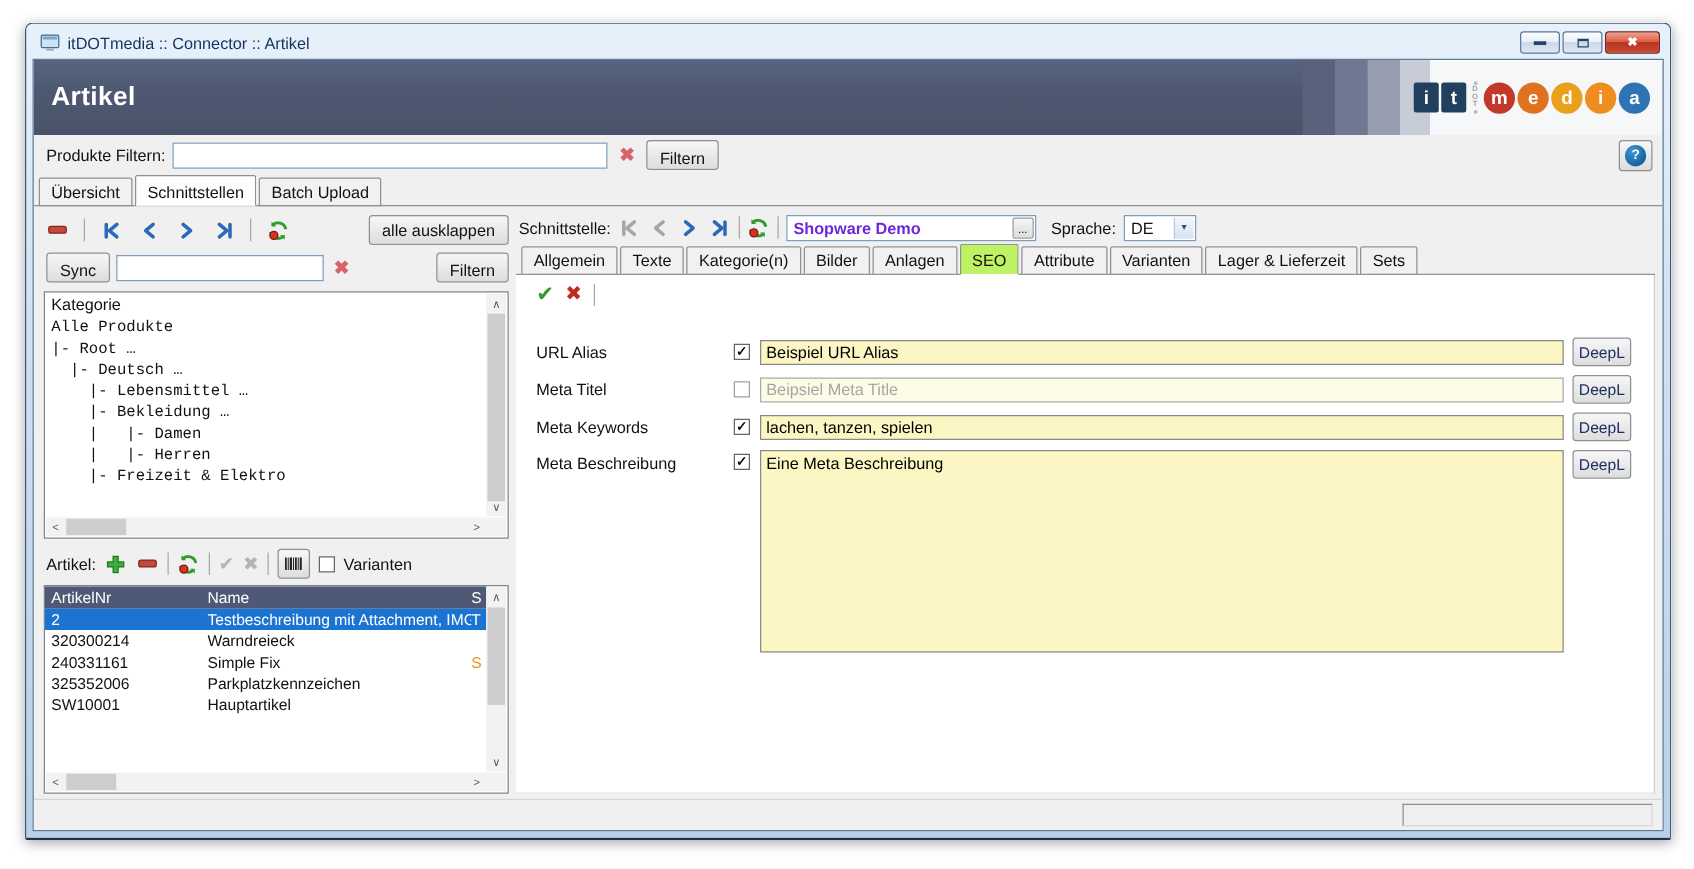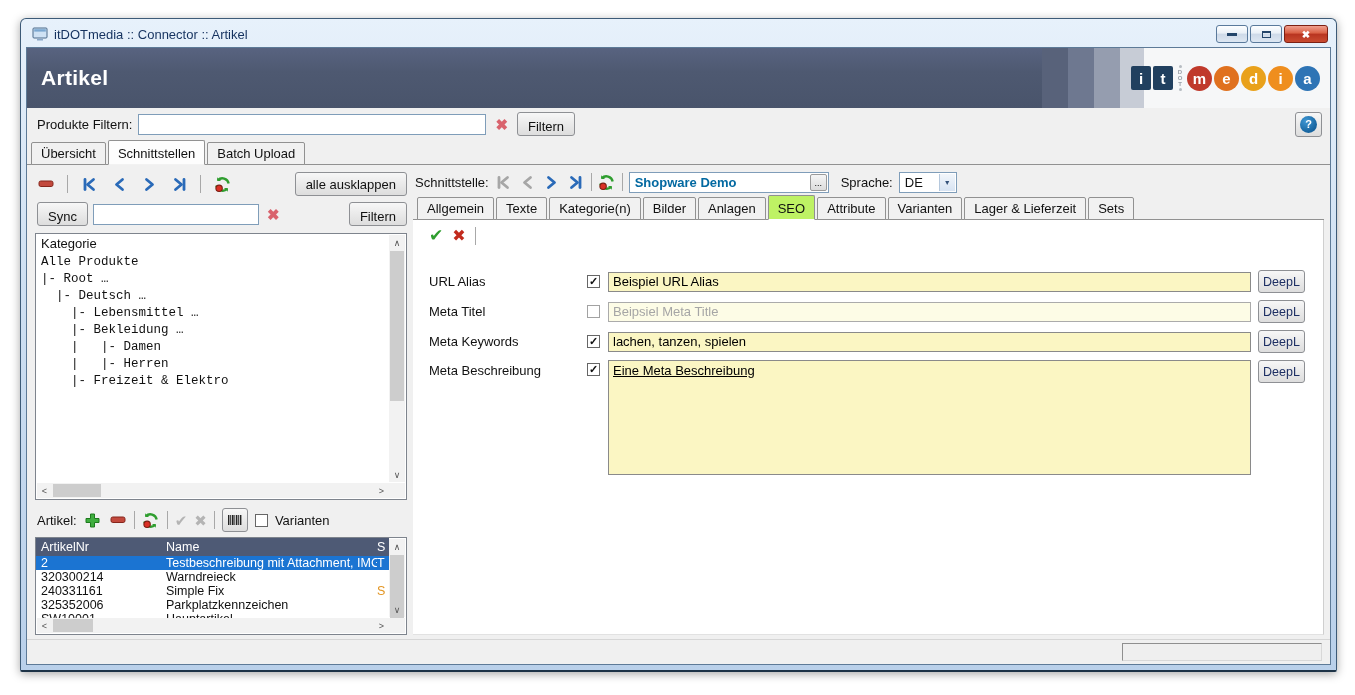--- a/index.html
+++ b/index.html
@@ -74,21 +74,21 @@
   .tb2{height:26px;margin:0 0 6px 2px;gap:5px;}
   .vsep{width:1px;height:18px;background:#a8a8a8;flex:none;}
   .flat-icon{display:inline-flex;align-items:center;justify-content:center;width:18px;height:18px;padding:0;
     background:none;border:none;}
   .glyph-check{font-size:15px;line-height:1;}
   .green{color:#2f9e2f;} .red{color:#c22a1d;} .gray{color:#b4b4b4;}
   .push{margin-left:auto;}
   .sync-input{width:166px;}
 
   .box{position:relative;background:#fff;border:1px solid #7e848d;overflow:hidden;}
-  .tree-box{height:267px;flex:none;padding:2px 37px 18px 5px;}
+  .tree-box{height:198px;flex:none;padding:2px 37px 18px 5px;}
   .tree-header{font-size:13px;margin-bottom:3px;}
   .tree-line{font-family:"Liberation Mono",monospace;font-size:12.5px;line-height:17px;white-space:pre;}
 
   .art-tb{height:28px;margin:6px 0 3px 2px;}
   .table-box{flex:1;min-height:0;padding:0 17px 16px 0;display:flex;flex-direction:column;}
   .tbl-header{background:#4e5a75;color:#fff;display:flex;height:18px;align-items:center;font-size:12.5px;flex:none;}
   .tbl-row{display:flex;height:17px;align-items:center;font-size:12.5px;background:#fff;}
   .tbl-row.selected{background:#1b74d2;color:#fff;}
   .col-nr{width:130px;padding-left:5px;flex:none;white-space:nowrap;overflow:hidden;}
   .col-name{flex:1;min-width:0;white-space:nowrap;overflow:hidden;}
@@ -104,42 +104,42 @@
   .sbh .sb-left,.sbh .sb-right{position:absolute;top:0;bottom:0;width:15px;display:flex;align-items:center;justify-content:center;font-size:9px;}
   .sbh .sb-left{left:0;} .sbh .sb-right{right:0;}
   .sbh .thumb{position:absolute;top:1px;bottom:1px;background:#cdcdcd;}
   .sb-corner{position:absolute;right:1px;bottom:1px;width:16px;height:15px;background:#f2f2f2;}
 
   
   .right-panel{flex:1;display:flex;flex-direction:column;min-width:0;min-height:0;}
   .iface-row{height:26px;display:flex;align-items:center;gap:6px;padding-left:2px;flex:none;}
   .name-field{width:200px;height:21px;border:1px solid #7f9db9;background:#fff;position:relative;
     display:flex;align-items:center;padding:0 20px 0 5px;}
-  .name-field .val{font-weight:bold;color:#0369a1;font-size:13px;white-space:nowrap;overflow:hidden;}
+  .name-field .val{font-weight:bold;color:#6d28d9;font-size:13px;white-space:nowrap;overflow:hidden;}
   .ellipsis-btn{position:absolute;right:1px;top:1px;bottom:1px;width:17px;border:1px solid #9a9a9a;border-radius:2px;
     background:linear-gradient(#f5f5f5,#dcdcdc);font-size:9px;line-height:8px;display:flex;align-items:flex-end;justify-content:center;padding-bottom:3px;}
   .select{width:58px;height:21px;border:1px solid #7f9db9;background:#fff;display:flex;align-items:center;padding-left:5px;position:relative;}
   .select .arrow{position:absolute;right:1px;top:1px;bottom:1px;width:16px;background:linear-gradient(#f2f6fb,#d7e3f2);
     border-left:1px solid #b5c8dd;display:flex;align-items:center;justify-content:center;font-size:7px;color:#35527a;}
 
   .form-area{flex:1;background:#fff;border-right:1px solid #cfcfcf;border-bottom:1px solid #e2e2e2;
     padding:0 18px 0 16px;min-height:0;display:flex;flex-direction:column;}
   .form-toolbar{height:27px;display:flex;align-items:center;gap:9px;padding-top:4px;flex:none;}
   .form-rows{margin-top:23px;display:flex;flex-direction:column;gap:7px;}
   .frow{display:flex;align-items:center;}
   .flabel{width:158px;flex:none;font-size:13px;}
   .cb{width:13px;height:13px;border:1px solid #666;background:#fff;flex:none;position:relative;
     display:flex;align-items:center;justify-content:center;}
   .cb[data-checked="true"]::after{content:"✓";font-size:11px;font-weight:bold;color:#111;margin-top:-1px;}
   .cb.disabled{border-color:#a2a2a2;}
   .yfield{flex:1;min-width:0;margin-left:8px;height:20px;border:1px solid #8a8a8a;background:#fbf6c3;
     font:13px "Liberation Sans",sans-serif;color:#000;padding:1px 4px;}
   input.yfield:disabled{background:#fdfce6;border-color:#ababab;}
   input::placeholder{color:#a6a6a6;opacity:1;}
-  textarea.yfield{height:115px;resize:none;padding:2px 4px;text-decoration:underline;}
+  textarea.yfield{height:162px;resize:none;padding:2px 4px;}
   .deepl{margin-left:7px;width:47px;height:23px;padding:1px 4px;color:#1d2f63;font-size:12.5px;flex:none;}
   .frow.tall{align-items:flex-start;}
   .frow.tall .flabel,.frow.tall .cb{margin-top:3px;}
 
   
   .statusbar{height:25px;background:#f0f0f0;border-top:1px solid #d6d6d6;display:flex;align-items:center;
     justify-content:flex-end;padding:2px 8px 3px 4px;flex:none;}
   .status-cell{width:200px;height:18px;background:#efefef;border:1px solid;border-color:#8f8f8f #d8d8d8 #d8d8d8 #8f8f8f;}
 
   .nav-svg{display:block;}

